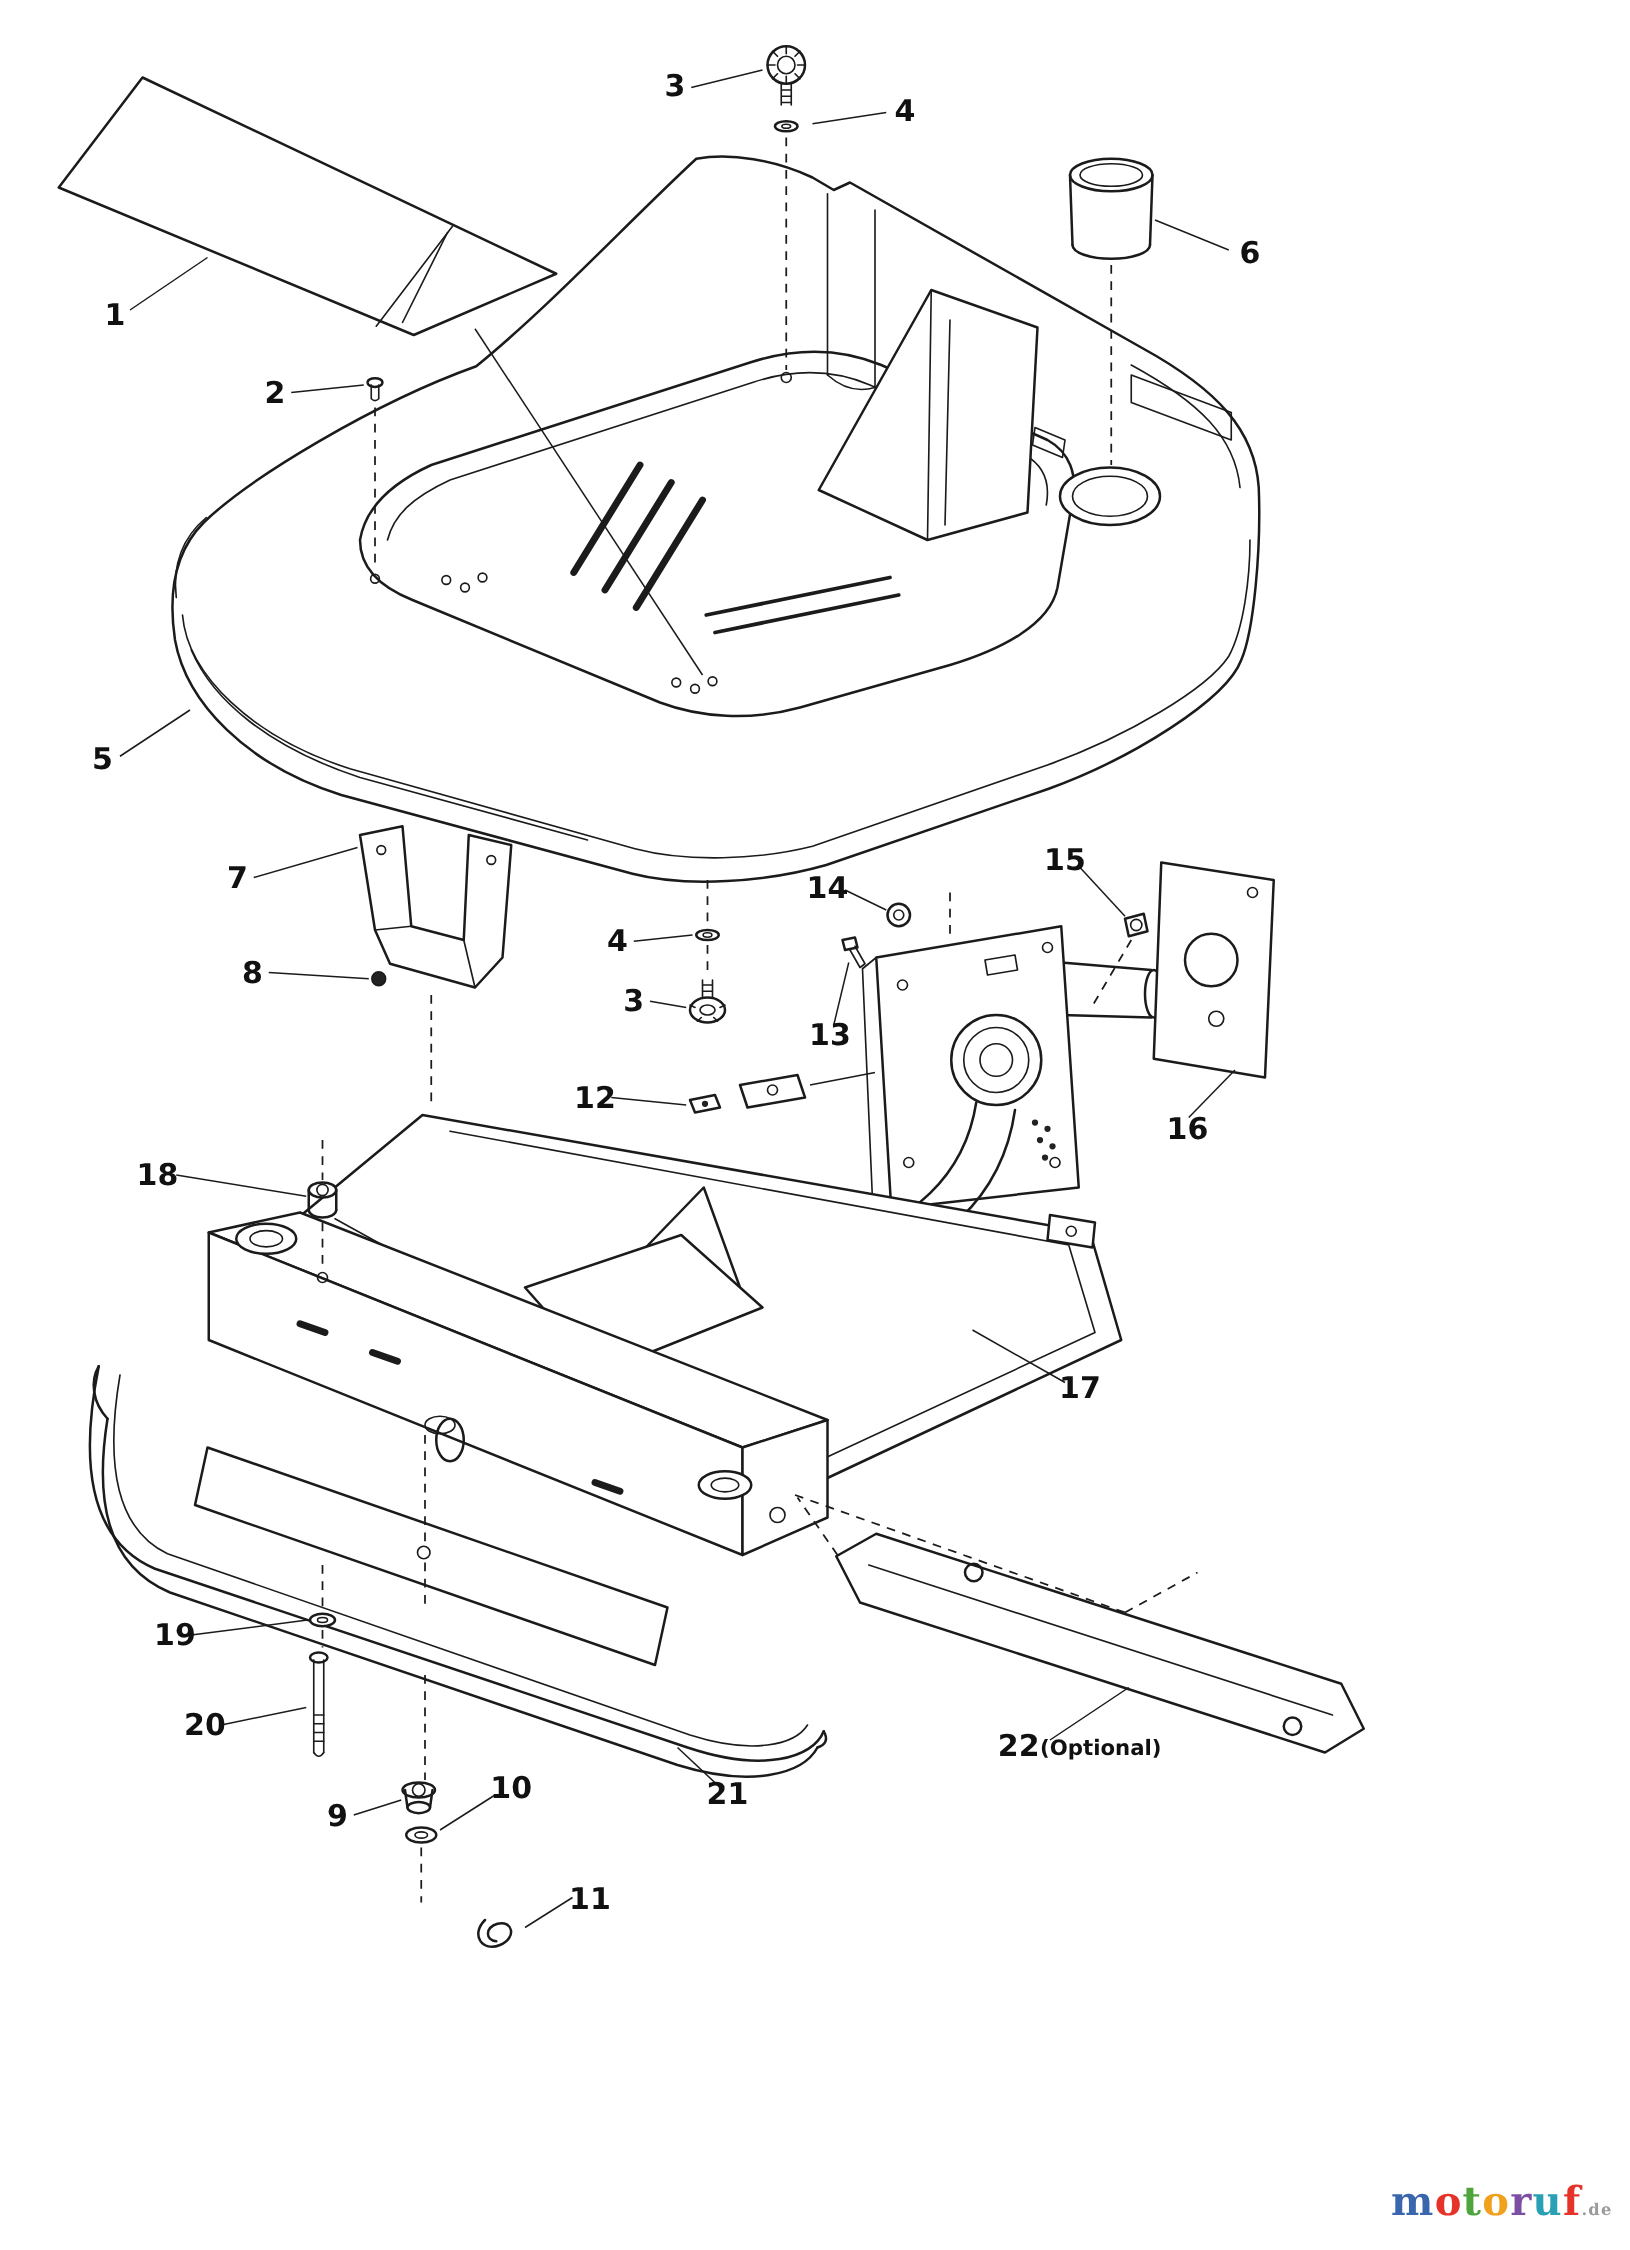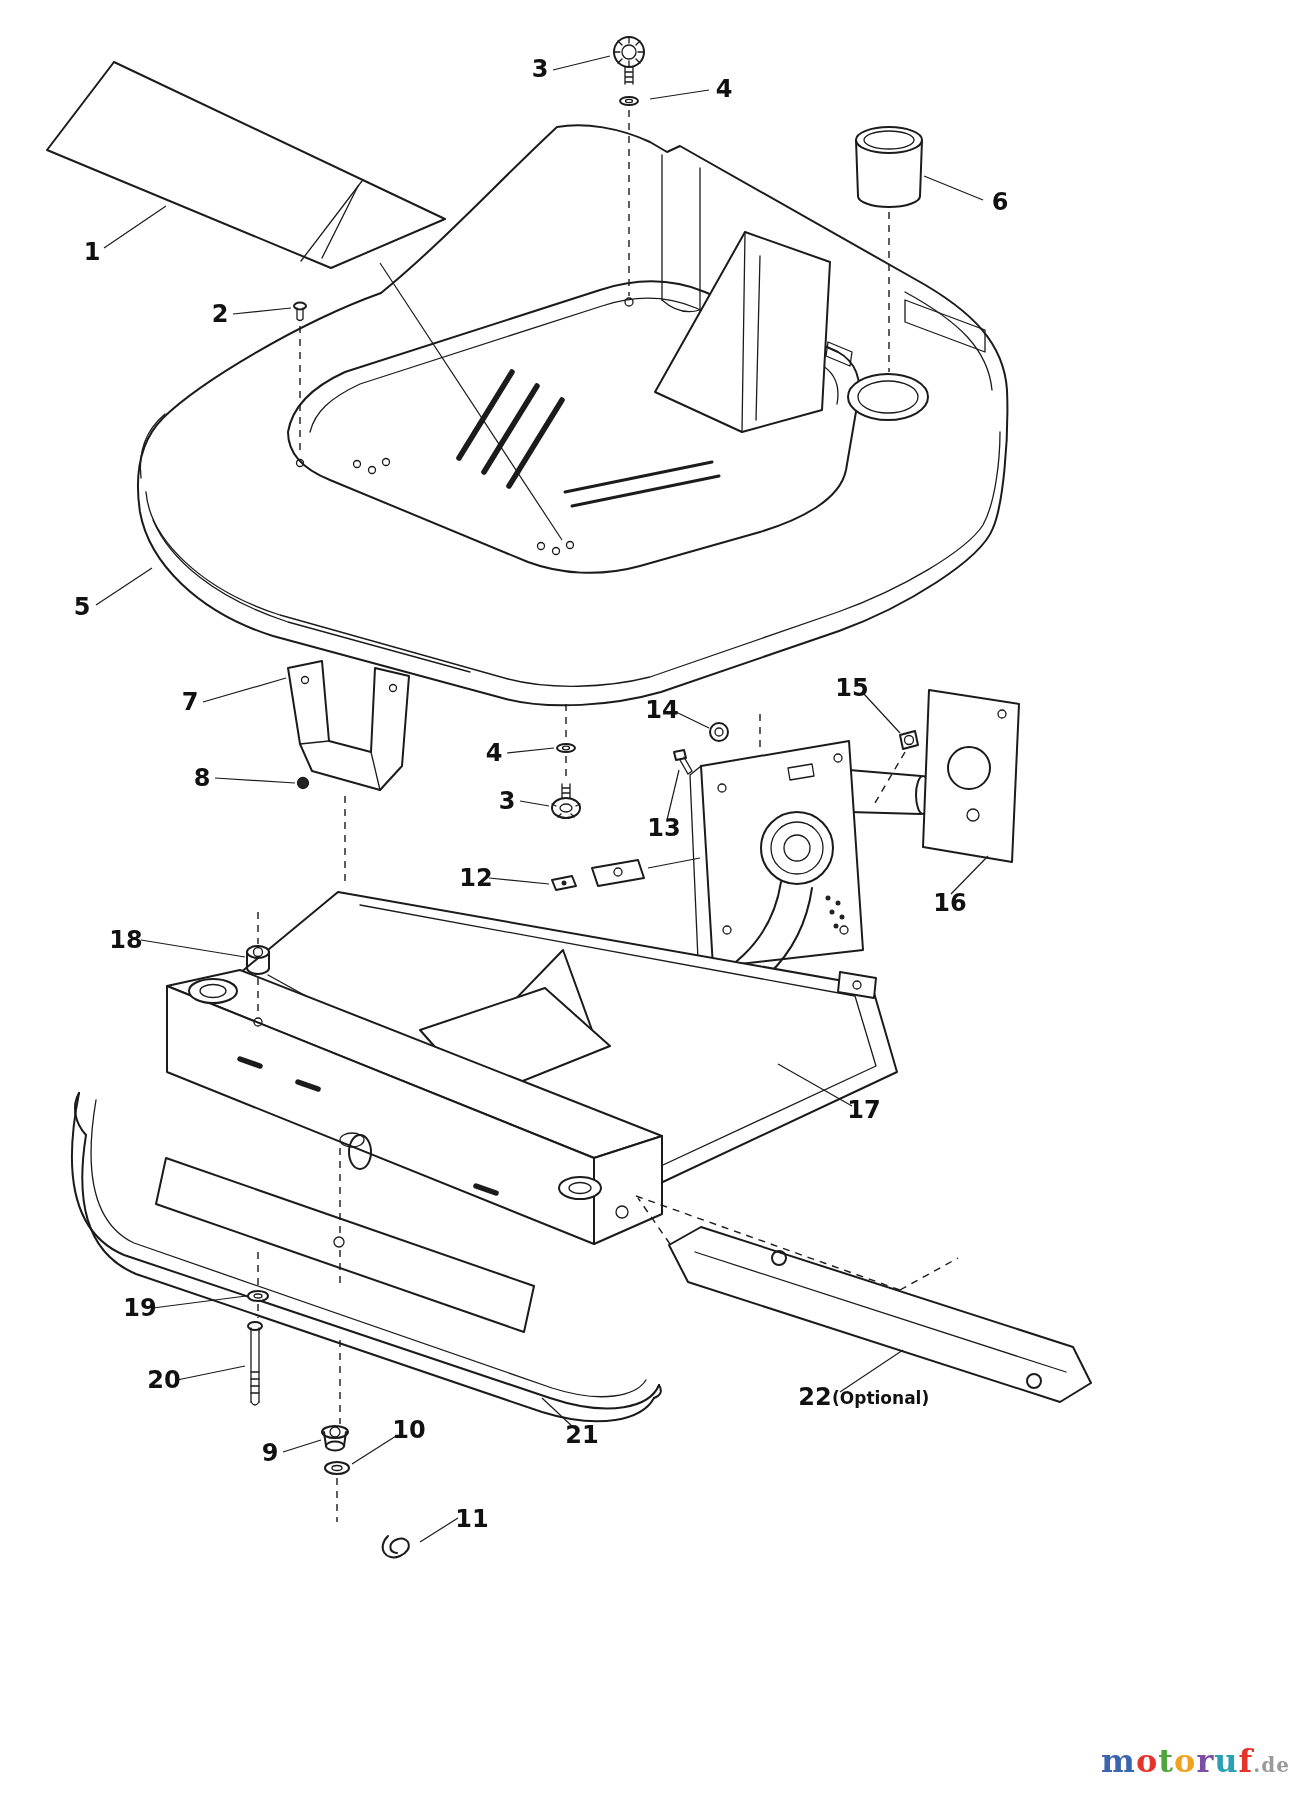--- a/index.html
+++ b/index.html
@@ -22,21 +22,21 @@
   .callout{font:bold 24px "DejaVu Sans",sans-serif;fill:#111;}
   .callout-small{font:bold 17px "DejaVu Sans",sans-serif;fill:#111;}
   .dot{fill:#222;stroke:none;}
   
   .watermark{
     position:absolute;right:14px;bottom:20px;
     font:bold 32px "DejaVu Serif", serif;
     letter-spacing:1px;
     user-select:none;
   }
-  .watermark .wm-de{font-size:20px;font-weight:bold;}
+  .watermark .wm-de{font-size:13px;font-weight:bold;}
 </style>
 </head>
 <body>
 
 <div class="canvas">
 
   <svg width="1304" height="1800" viewBox="0 0 1304 1800" xmlns="http://www.w3.org/2000/svg">
 
     <g>
       <path class="ol fillw" d="M557,127 C585,122 620,128 650,142 L667,152 L680,146

